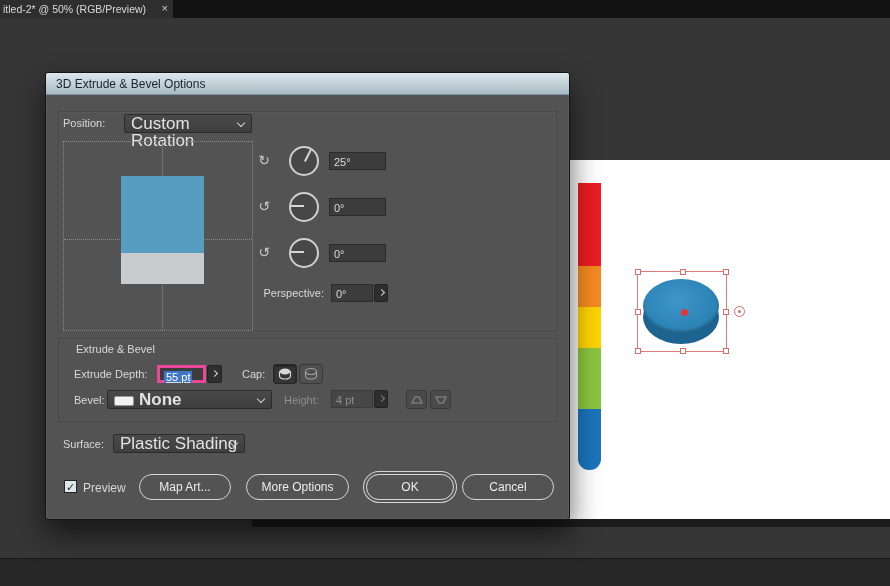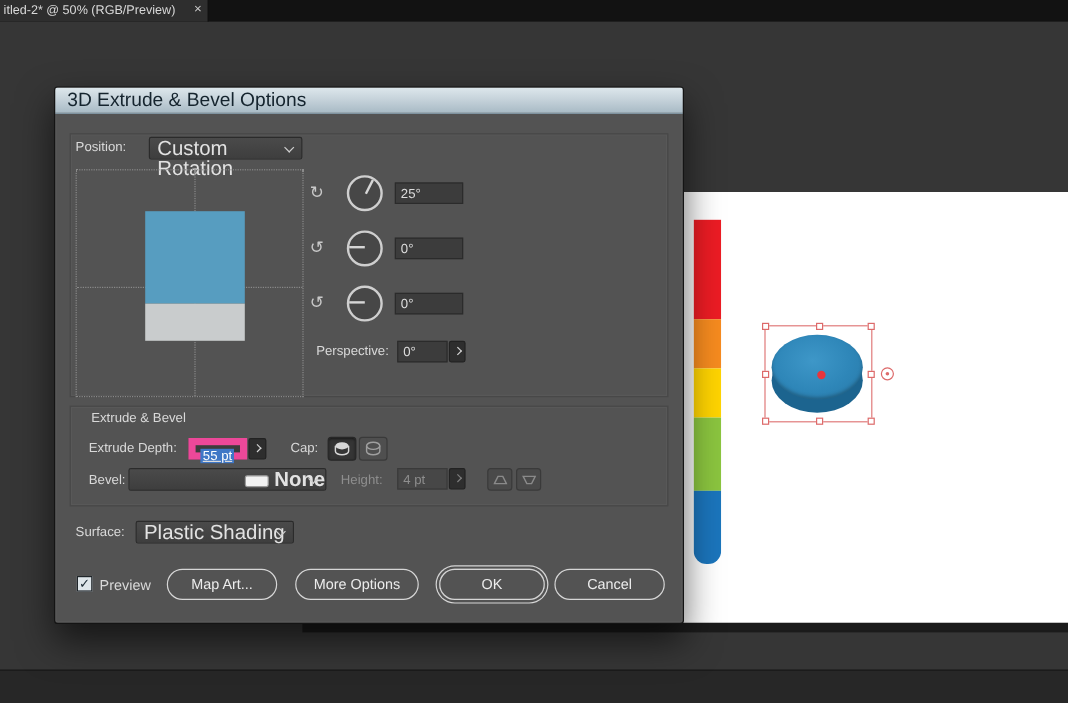--- a/index.html
+++ b/index.html
@@ -36,31 +36,31 @@
 
   .bottombar { position:absolute; left:0; top:558px; width:890px; height:28px; background:#272727; border-top:1px solid #191919; z-index:5; }
 
   
   .dialog { position:absolute; left:45px; top:72px; width:525px; height:448px; background:#535353;
             border:1px solid #141414; border-radius:3px; z-index:20;
             box-shadow:0 14px 30px rgba(0,0,0,0.6), 0 0 0 1px rgba(255,255,255,0.06) inset; }
   .dlg-title { position:absolute; left:0; top:0; width:100%; height:22px;
                background:linear-gradient(180deg,#dde7ec 0%, #c4d1d9 50%, #a8bac5 100%);
                border-bottom:1px solid #7f93a0; border-radius:2px 2px 0 0;
-               font-size:16px; color:#15242e; line-height:22px; padding-left:10px; }
+               font-size:12px; color:#15242e; line-height:22px; padding-left:10px; }
 
   .lbl { position:absolute; font-size:11px; color:#d9d9d9; white-space:nowrap; }
   .lbl.dim { color:#8e8e8e; }
 
   .panel { position:absolute; border:1px solid #484848; box-shadow: inset 0 0 0 1px rgba(255,255,255,0.03); }
 
   .field { position:absolute; background:#3c3c3c; border:1px solid #2b2b2b; font-size:11px; color:#dcdcdc;
            line-height:16px; padding:1px 0 0 4px; }
   .field.dim { background:#474747; border-color:#3a3a3a; color:#8e8e8e; }
-  .field.focused { border:6px solid #ec4899;text-decoration:underline; }
+  .field.focused { border:3px solid #ec4899;text-decoration:underline; }
   .sel-text { background:#3f77c6; color:#ffffff; padding:0 2px; }
 
   .dropdown { position:absolute; background:linear-gradient(180deg,#4a4a4a,#3e3e3e); border:1px solid #2b2b2b;
               border-radius:2px; font-size:17px; color:#e2e2e2; line-height:17px; padding-left:6px; cursor:pointer; }
   .dropdown .chev { position:absolute; right:7px; top:5px; width:6px; height:6px;
                     border-right:1.5px solid #cfcfcf; border-bottom:1.5px solid #cfcfcf; transform:rotate(45deg); }
 
   .expander { position:absolute; background:#2e2e2e; border:1px solid #222; border-radius:2px; cursor:pointer; }
   .expander .chev-r { position:absolute; left:4px; top:5px; width:5px; height:5px;
                       border-right:1.5px solid #d6d6d6; border-bottom:1.5px solid #d6d6d6; transform:rotate(-45deg); }
@@ -209,21 +209,21 @@
       </svg>
     </div>
     <div class="icon-btn" style="left:253px; top:291px;">
       <svg width="16" height="14" viewBox="0 0 16 14">
         <path d="M2.5 4.5 v4.5 a5.5 3 0 0 0 11 0 v-4.5" fill="none" stroke="#9f9f9f" stroke-width="1.2"></path>
         <ellipse cx="8" cy="4.5" rx="5.5" ry="3" fill="none" stroke="#9f9f9f" stroke-width="1.2"></ellipse>
       </svg>
     </div>
 
     <span class="lbl" style="left:28px; top:321px;">Bevel:</span>
-    <div class="dropdown" style="left:61px; top:317px; width:165px; height:19px;text-align:right;">
+    <div class="dropdown" style="left:61px; top:317px; width:165px; height:19px;">
       <span class="swatch"></span><span style="font-weight:bold;">None</span>
       <span class="chev"></span>
     </div>
 
     <span class="lbl dim" style="left:238px; top:321px;">Height:</span>
     <div class="field dim" style="left:285px; top:317px; width:42px; height:18px;">
       <span>4 pt</span>
     </div>
     <div class="expander dim" style="left:328px; top:317px; width:14px; height:18px;">
       <span class="chev-r"></span>

